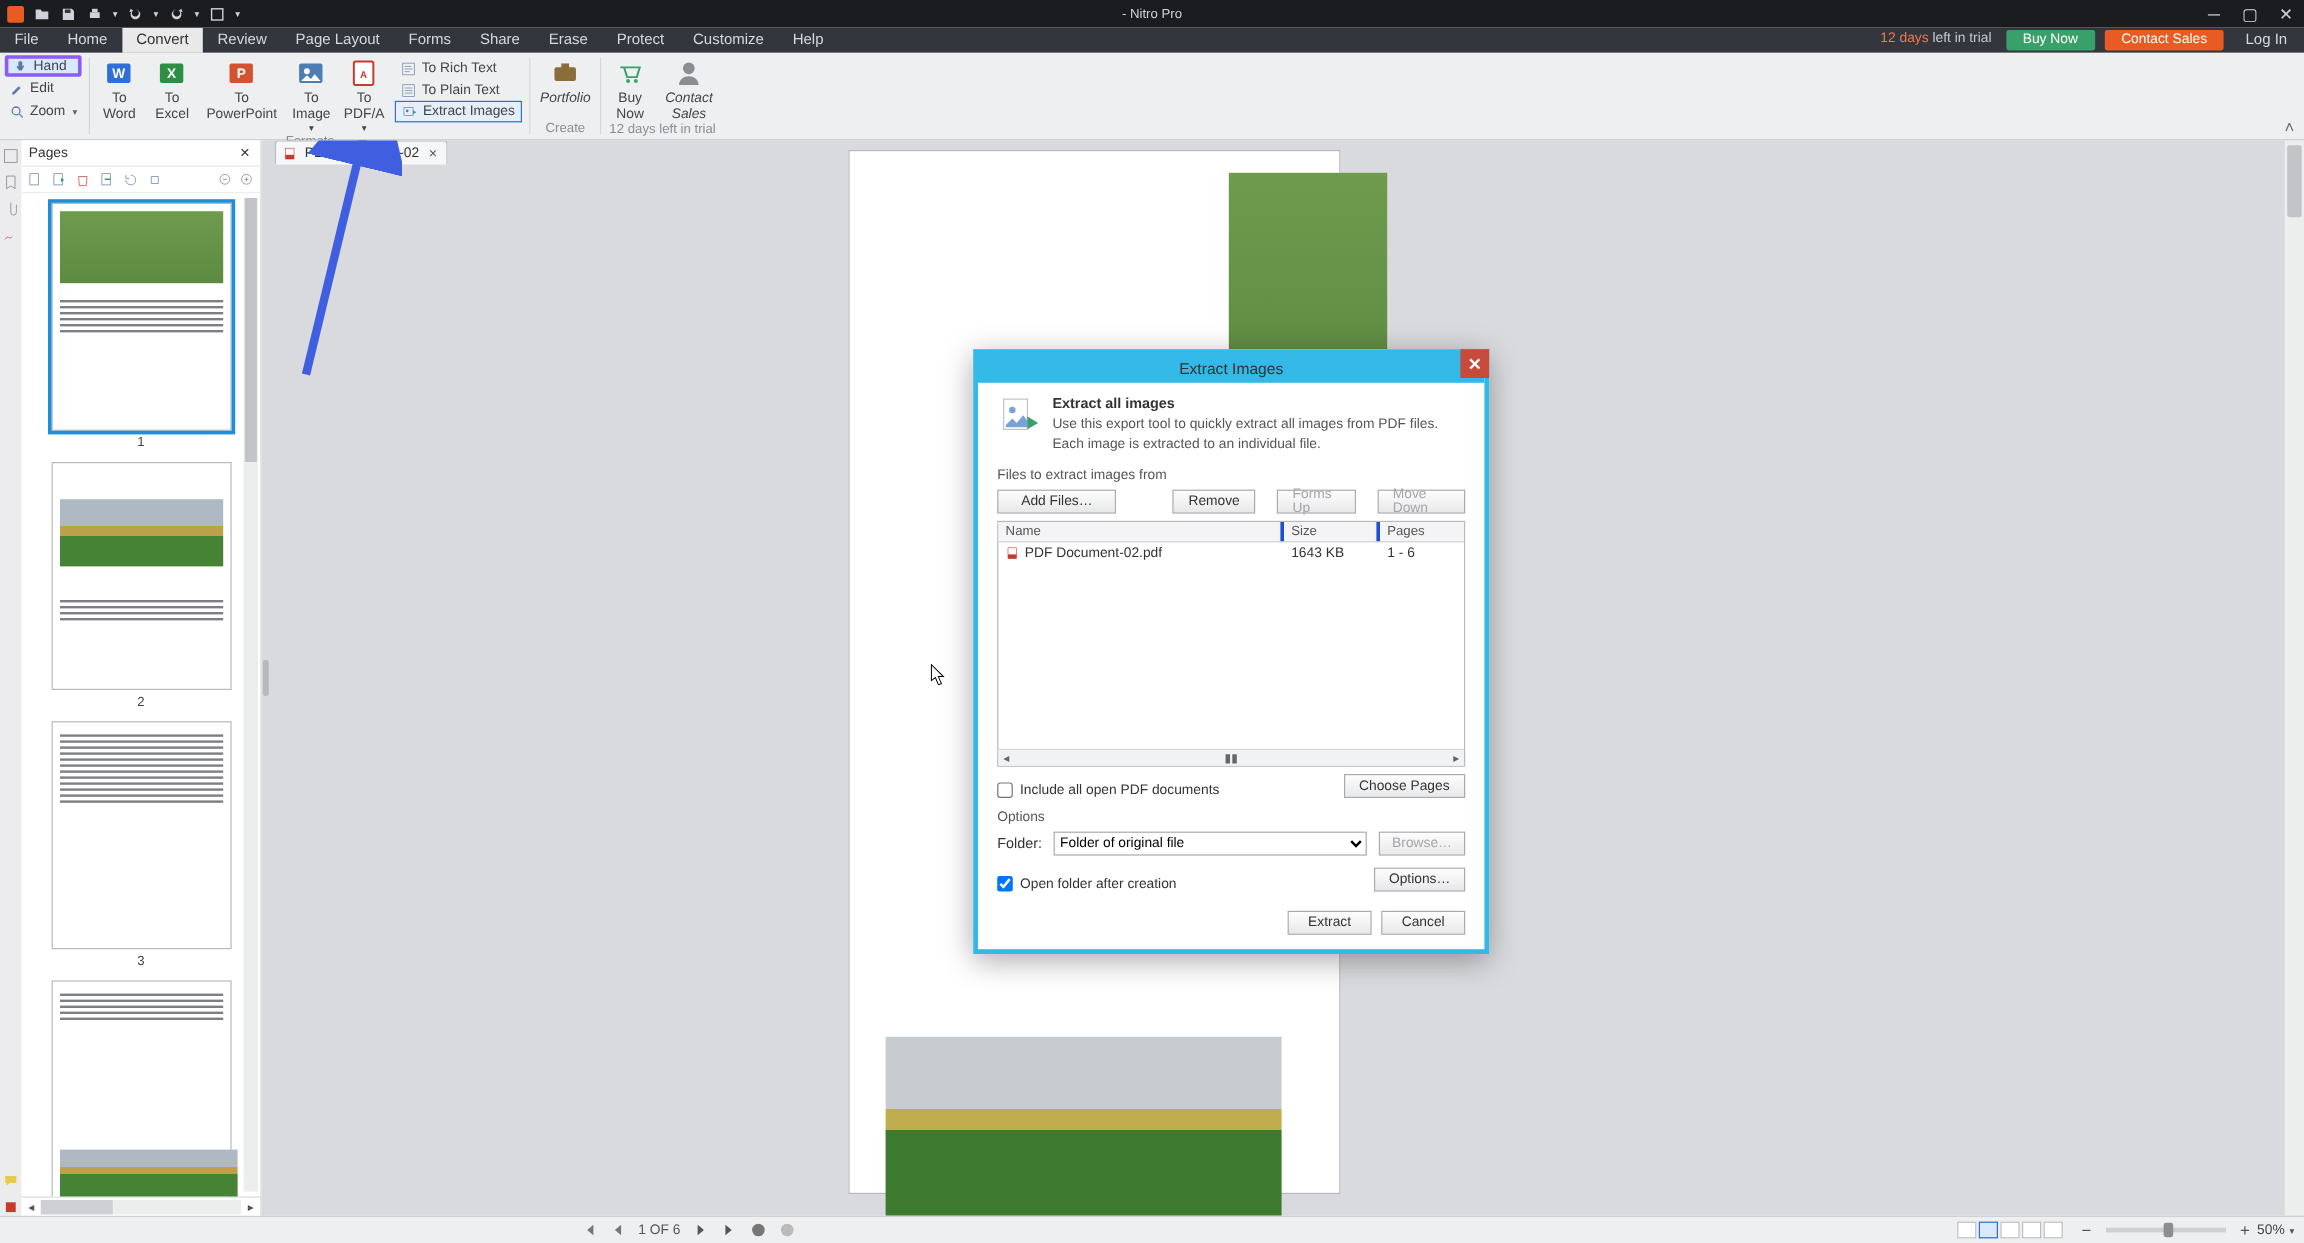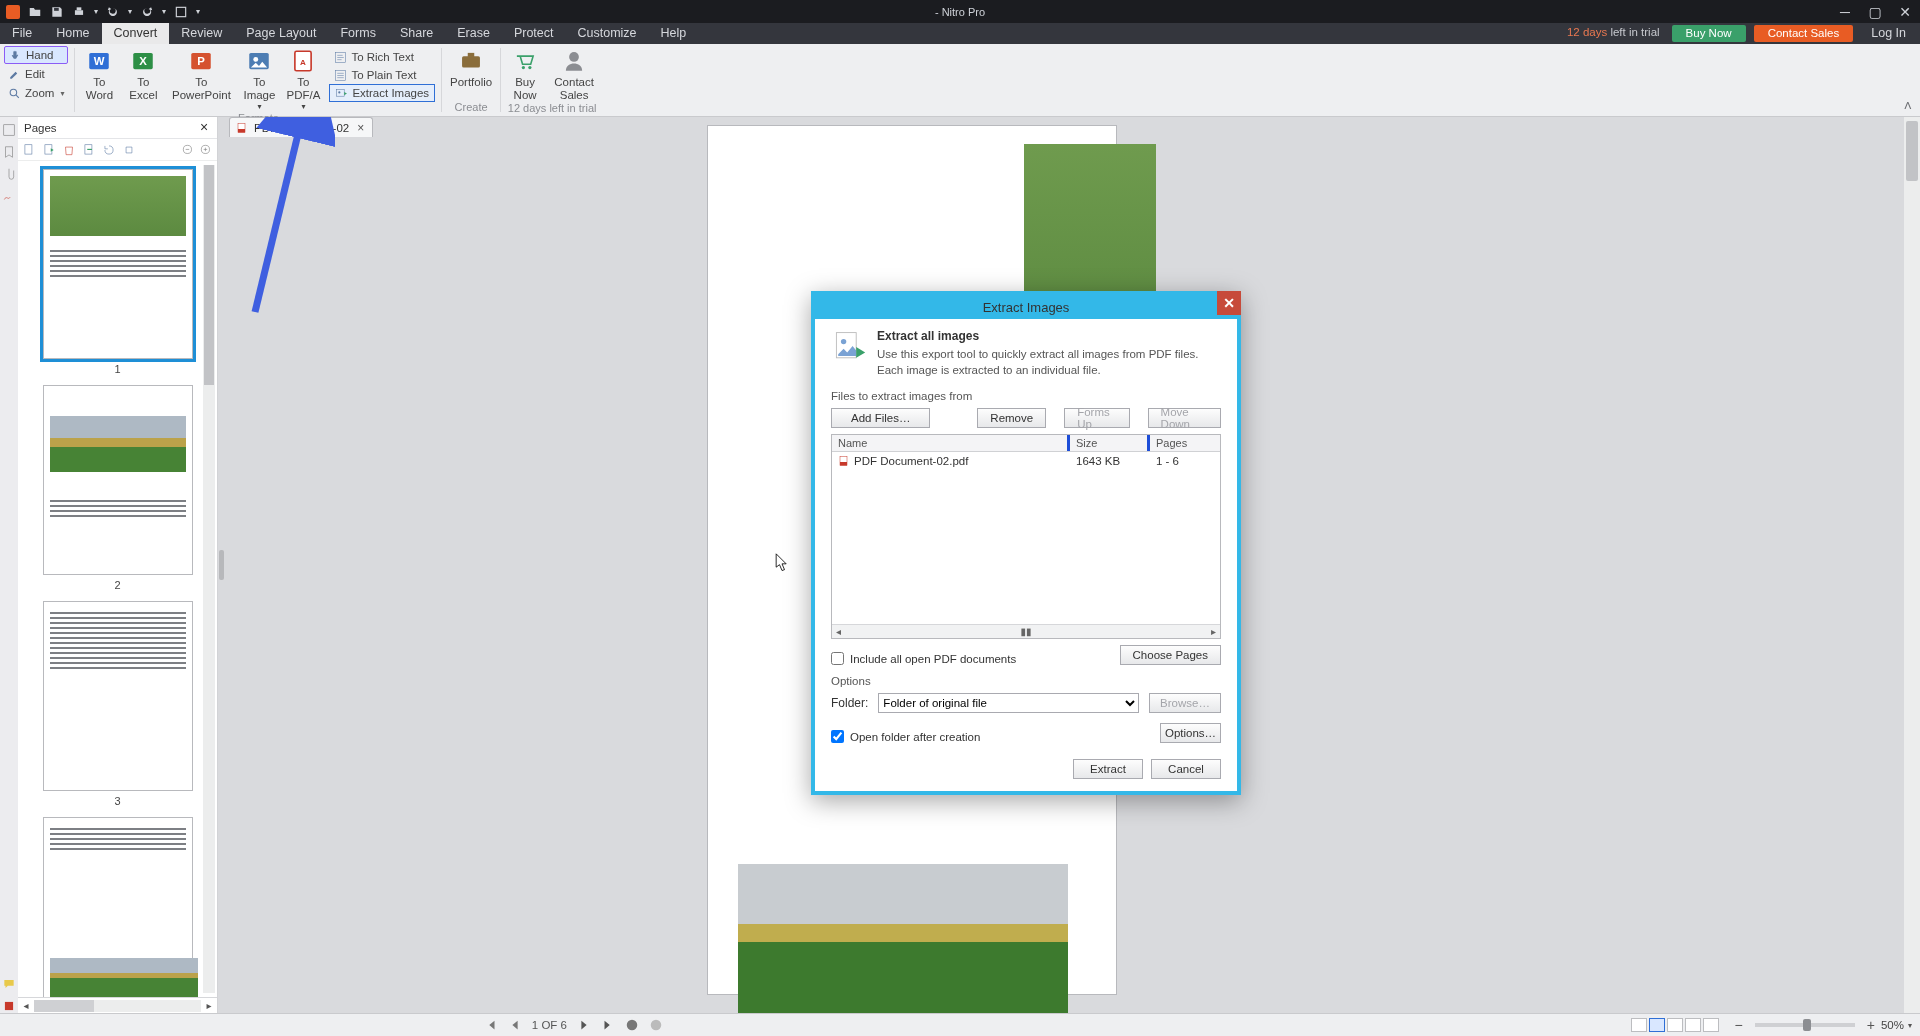--- a/index.html
+++ b/index.html
@@ -42,21 +42,21 @@
   .ribbon .grouplabel { font-size: 11px; color: #8b8d92; margin-top: auto; padding-bottom: 3px; }
 
   .minigroup { display: flex; flex-direction: column; padding: 2px 4px 0; gap: 1px; }
   .minirow { display: flex; align-items: center; gap: 4px; height: 18px; padding: 0 4px; }
   .minirow .ic { width: 13px; height: 13px; }
   .minirow .chev { font-size: 8px; color: #666; margin-left: 2px; }
 
   .bigbtns { display: flex; }
   .bigbtn { width: 44px; display: flex; flex-direction: column; align-items: center; padding-top: 2px; gap: 0; line-height: 1.15; text-align: center; }
   .bigbtn.wide { width: 72px; }
-  .bigbtn.w54 { width: 54px; }
+  .bigbtn.w54 { width: 54px; font-style: italic; }
   .bigbtn .bic { width: 26px; height: 26px; margin-bottom: 2px; }
 
   .textopts { display: flex; flex-direction: column; padding: 2px 4px 0; gap: 0; }
   .textopt { display: flex; align-items: center; gap: 4px; height: 18px; padding: 0 5px; white-space: nowrap; }
   .textopt .ic { width: 13px; height: 13px; }
   .textopt.active { border: 1px solid #2f6fd6; background: #e5eefb; }
 
   .ribcollapse { position: absolute; right: 8px; bottom: 2px; font-size: 14px; color: #6d6f74; }
 
   
@@ -217,21 +217,21 @@
   <div class="trial">
     <span>12 days</span> <span class="rest">left in trial</span>
   </div>
   <div class="pill buy">Buy Now</div>
   <div class="pill contact">Contact Sales</div>
   <div class="login">Log In</div>
 </div>
 
 <div class="ribbon">
   <div class="minigroup">
-    <div class="minirow" style="background:#d9e7ff;border:1px solid #8b5cf6;border-radius:2px;">
+    <div class="minirow" style="background:#d9e7ff;border:3px solid #8b5cf6;border-radius:2px;">
       <svg class="ic" viewBox="0 0 24 24">
           <path d="M8 12V5a1 1 0 0 1 2 0v5V4a1 1 0 0 1 2 0v6V5a1 1 0 0 1 2 0v7l2-2 1 1-4 7H9l-4-6 1-1z" fill="#5d7aa3"></path>
         </svg>
       <span>Hand</span>
     </div>
     <div class="minirow">
       <svg class="ic" viewBox="0 0 24 24">
           <path d="M4 17l10-10 3 3L7 20H4z" fill="#5d7aa3"></path>
         </svg>
       <span>Edit</span>
@@ -597,21 +597,21 @@
         <select>
           <option>Folder of original file</option>
         </select>
         <div class="mbtn dis" style="width:72px;">Browse…</div>
       </div>
       <div class="mrow">
         <label class="chk">
           <input type="checkbox" checked="" style=""> 
             <span>Open folder after creation</span>
         </label>
-        <div class="mbtn" style="width:61px;">Options…</div>
+        <div class="mbtn" style="width:76px;">Options…</div>
       </div>
       <div class="dlgfoot">
         <div class="mbtn">Extract</div>
         <div class="mbtn">Cancel</div>
       </div>
     </div>
 
     <svg class="cursor" style="left:550px; top:436px;" viewBox="0 0 16 24">
       <path d="M1 1l0 16 4-3 3 7 3-1-3-7 5 0z" fill="#fff" stroke="#000"></path>
     </svg>

